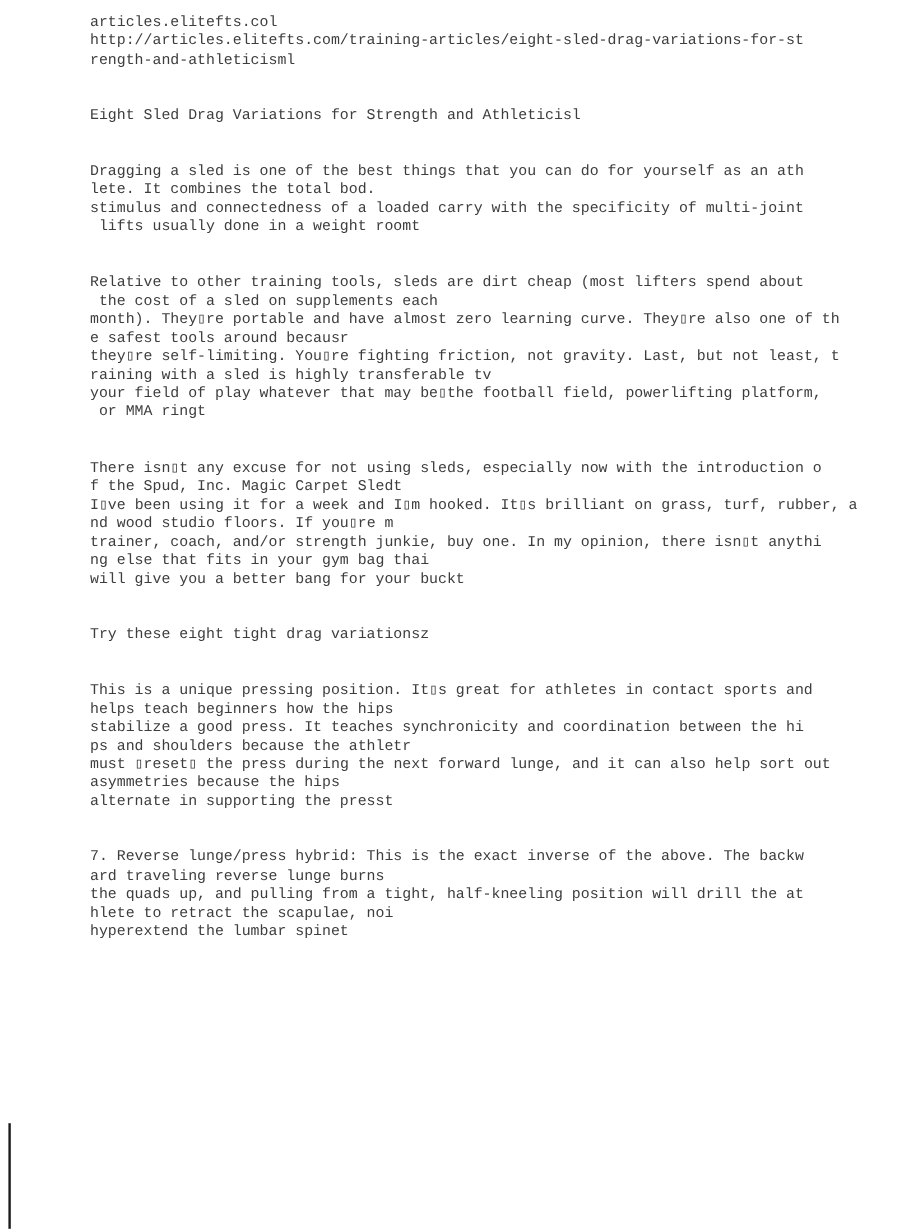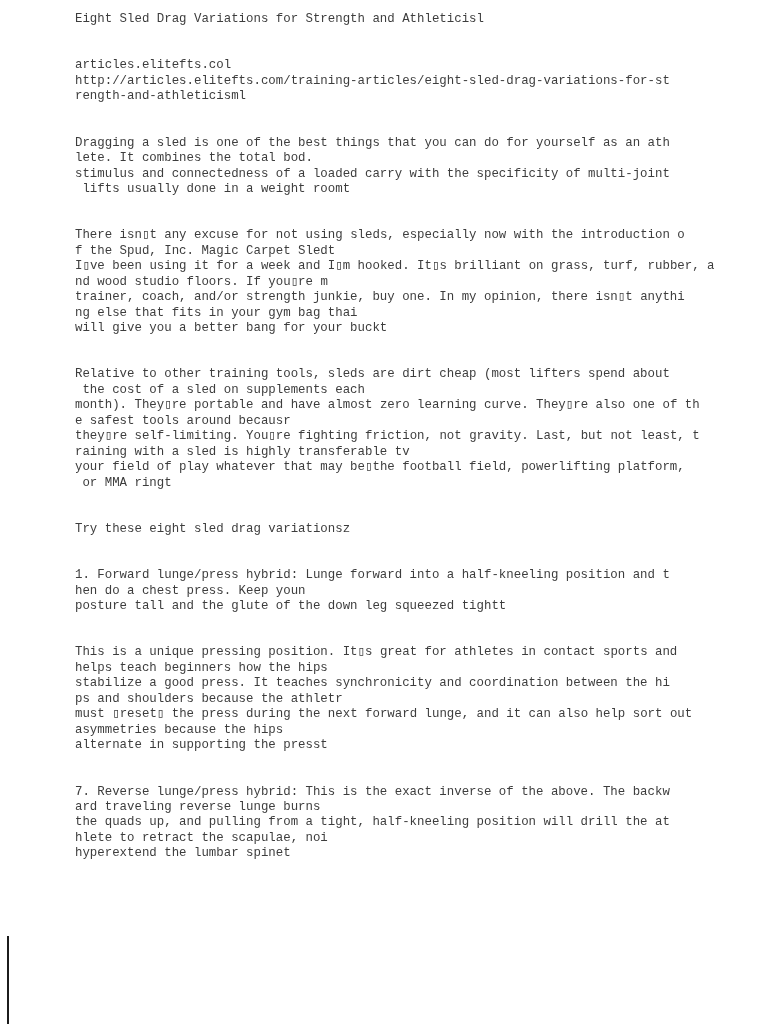--- a/index.html
+++ b/index.html
@@ -34,47 +34,44 @@
     top: 936px;
     width: 2px;
     height: 88px;
     background: #1c1c1c;
   }
 </style>
 </head>
 <body>
 
 <div class="doc">
-  <pre class="tblock">Eight Sled Drag Variations for Strength and Athleticisl</pre>
   <pre class="tblock">articles.elitefts.col
 http://articles.elitefts.com/training-articles/eight-sled-drag-variations-for-st
 rength-and-athleticisml</pre>
+  <pre class="tblock">Eight Sled Drag Variations for Strength and Athleticisl</pre>
   <pre class="tblock">Dragging a sled is one of the best things that you can do for yourself as an ath
 lete. It combines the total bod.
 stimulus and connectedness of a loaded carry with the specificity of multi-joint
  lifts usually done in a weight roomt</pre>
-  <pre class="tblock">There isn▯t any excuse for not using sleds, especially now with the introduction o
-f the Spud, Inc. Magic Carpet Sledt
-I▯ve been using it for a week and I▯m hooked. It▯s brilliant on grass, turf, rubber, a
-nd wood studio floors. If you▯re m
-trainer, coach, and/or strength junkie, buy one. In my opinion, there isn▯t anythi
-ng else that fits in your gym bag thai
-will give you a better bang for your buckt</pre>
   <pre class="tblock">Relative to other training tools, sleds are dirt cheap (most lifters spend about
  the cost of a sled on supplements each
 month). They▯re portable and have almost zero learning curve. They▯re also one of th
 e safest tools around becausr
 they▯re self-limiting. You▯re fighting friction, not gravity. Last, but not least, t
 raining with a sled is highly transferable tv
 your field of play whatever that may be▯the football field, powerlifting platform,
  or MMA ringt</pre>
-  <pre class="tblock">Try these eight sled drag variationsz</pre>
-  <pre class="tblock">1. Forward lunge/press hybrid: Lunge forward into a half-kneeling position and t
-hen do a chest press. Keep youn
-posture tall and the glute of the down leg squeezed tightt</pre>
+  <pre class="tblock">There isn▯t any excuse for not using sleds, especially now with the introduction o
+f the Spud, Inc. Magic Carpet Sledt
+I▯ve been using it for a week and I▯m hooked. It▯s brilliant on grass, turf, rubber, a
+nd wood studio floors. If you▯re m
+trainer, coach, and/or strength junkie, buy one. In my opinion, there isn▯t anythi
+ng else that fits in your gym bag thai
+will give you a better bang for your buckt</pre>
+  <pre class="tblock">Try these eight tight drag variationsz</pre>
   <pre class="tblock">This is a unique pressing position. It▯s great for athletes in contact sports and
 helps teach beginners how the hips
 stabilize a good press. It teaches synchronicity and coordination between the hi
 ps and shoulders because the athletr
 must ▯reset▯ the press during the next forward lunge, and it can also help sort out
 asymmetries because the hips
 alternate in supporting the presst</pre>
   <pre class="tblock">7. Reverse lunge/press hybrid: This is the exact inverse of the above. The backw
 ard traveling reverse lunge burns
 the quads up, and pulling from a tight, half-kneeling position will drill the at

